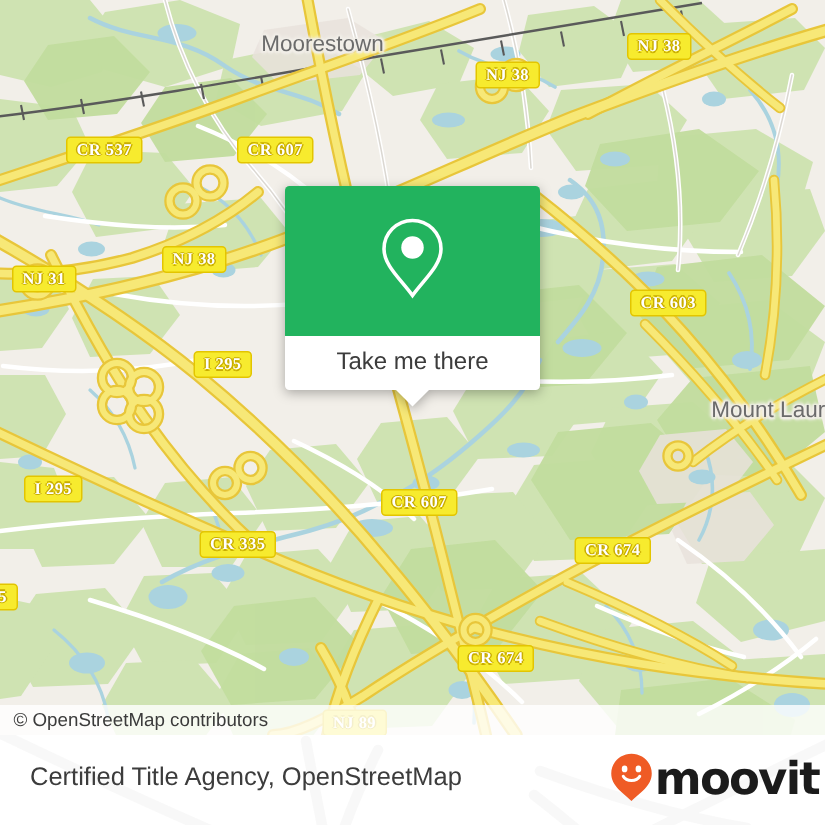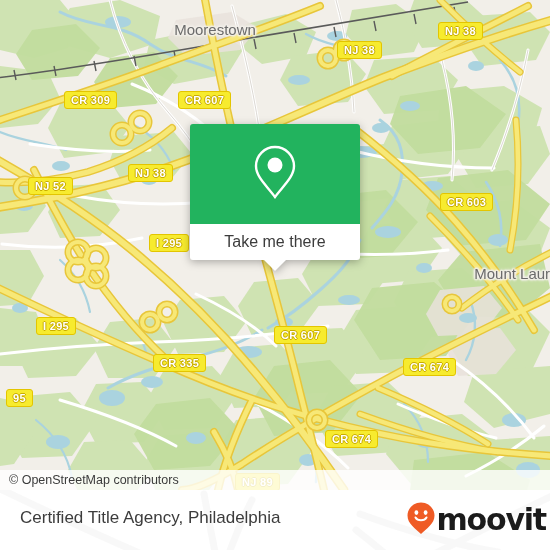--- a/index.html
+++ b/index.html
@@ -42,33 +42,32 @@
   }
 
   
   .shield {
     position: absolute;
     box-sizing: border-box;
     background: #f7eb2e;
     border: 1.5px solid #e3c500;
     border-radius: 3px;
     color: #ffffff;
-    font-family: Liberation Sans, sans-serif;
+    font-family: Liberation Serif, serif;
     font-size: 11px;
     font-weight: bold;
     line-height: 15px;
     height: 18px;
     padding: 1px 6px 0 6px;
     text-align: center;
     white-space: nowrap;
     letter-spacing: 0.3px;
     text-shadow:
        1px 0 0 #c9ad00, -1px 0 0 #c9ad00,
        0 1px 0 #c9ad00, 0 -1px 0 #c9ad00;
-    margin-left: 20px;
   }
 
   
   .place-label {
     position: absolute;
     color: #6b6b6b;
     font-family: "Liberation Sans", sans-serif;
     font-size: 15px;
     white-space: nowrap;
     text-align: center;
@@ -451,24 +450,24 @@
           <circle cx="317" cy="420" r="8"></circle>
         </g>
       </g>
     </svg>
 
     <div class="place-label" style="left:160px; top:21px; width:110px;">Moorestown</div>
     <div class="place-label" style="left:470px; top:264px; width:96px; line-height:19px;">Mount Laurel</div>
 
     <div class="shield" style="left:317px; top:41px;">NJ 38</div>
     <div class="shield" style="left:418px; top:22px;">NJ 38</div>
-    <div class="shield" style="left:44px;  top:91px;">CR 309</div>
+    <div class="shield" style="left:44px;  top:91px;">CR 537</div>
     <div class="shield" style="left:158px; top:91px;">CR 607</div>
     <div class="shield" style="left:108px; top:164px;">NJ 38</div>
-    <div class="shield" style="left:8px;   top:177px;">NJ 52</div>
+    <div class="shield" style="left:8px;   top:177px;">NJ 31</div>
     <div class="shield" style="left:129px; top:234px;">I 295</div>
     <div class="shield" style="left:420px; top:193px;">CR 603</div>
     <div class="shield" style="left:16px;  top:317px;">I 295</div>
     <div class="shield" style="left:254px; top:326px;">CR 607</div>
     <div class="shield" style="left:133px; top:354px;">CR 335</div>
     <div class="shield" style="left:383px; top:358px;">CR 674</div>
     <div class="shield" style="left:-14px; top:389px;">95</div>
     <div class="shield" style="left:305px; top:430px;">CR 674</div>
     <div class="shield" style="left:215px; top:473px;">NJ 89</div>
 
@@ -499,21 +498,21 @@
         <path d="M-6 576 C 40 602, 88 632, 132 668"></path>
         <path d="M204 494 C 216 560, 230 628, 248 696"></path>
         <path d="M-6 486 C 48 512, 104 538, 160 562 C 214 586, 268 606, 322 620 C 390 638, 458 650, 552 656"></path>
         <path d="M552 496 C 498 522, 444 548, 392 576"></path>
         <path d="M252 500 C 238 528, 226 556, 218 590"></path>
         <path d="M356 530 C 392 558, 426 588, 456 622"></path>
         <path d="M360 514 C 404 530, 450 544, 498 552"></path>
       </g>
     </svg>
 
-    <div id="bottom-title">Certified Title Agency, Philadelphia</div>
+    <div id="bottom-title">Certified Title Agency, OpenStreetMap</div>
 
     <div id="moovit-logo">
       <span>
         <svg width="30" height="34" viewBox="0 0 30 34" aria-hidden="true">
           <path d="M15 1.5 C 7.5 1.5, 1.5 7.4, 1.5 14.6 C 1.5 23, 9.5 27.5, 15 33 C 20.5 27.5, 28.5 23, 28.5 14.6 C 28.5 7.4, 22.5 1.5, 15 1.5 Z" fill="#ef5b25"></path>
           <ellipse cx="10.4" cy="11.6" rx="1.9" ry="2.3" fill="#ffffff"></ellipse>
           <ellipse cx="19.6" cy="11.6" rx="1.9" ry="2.3" fill="#ffffff"></ellipse>
           <path d="M9.5 16.5 C 11.5 20.2, 18.5 20.2, 20.5 16.5" fill="none" stroke="#ffffff" stroke-width="2" stroke-linecap="round"></path>
         </svg>
       </span>

